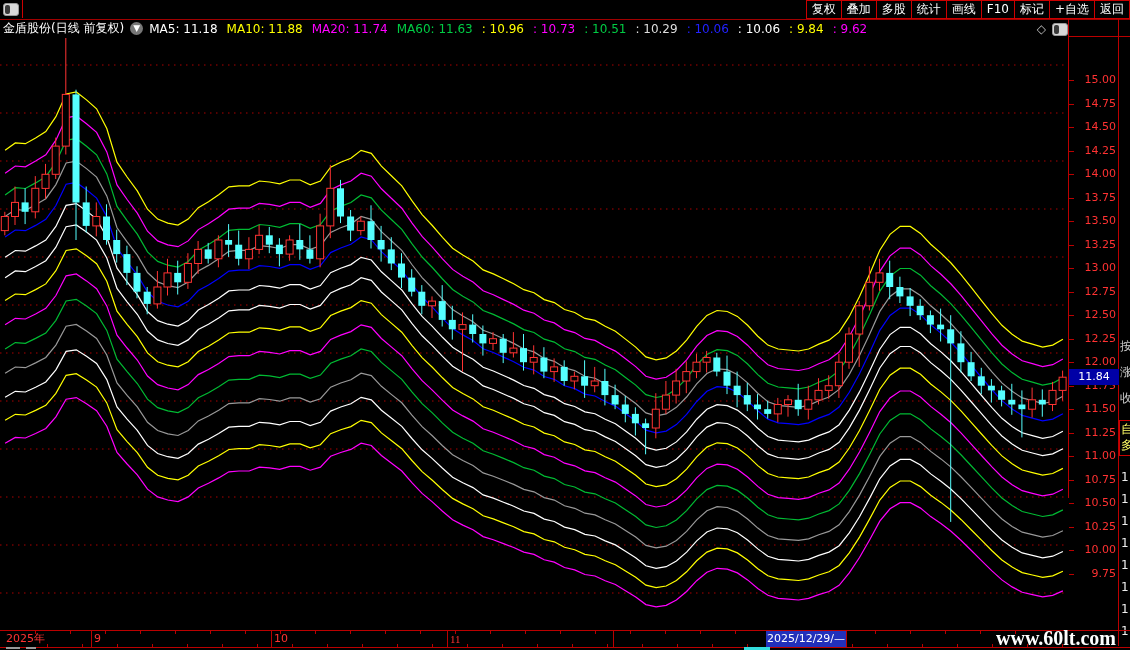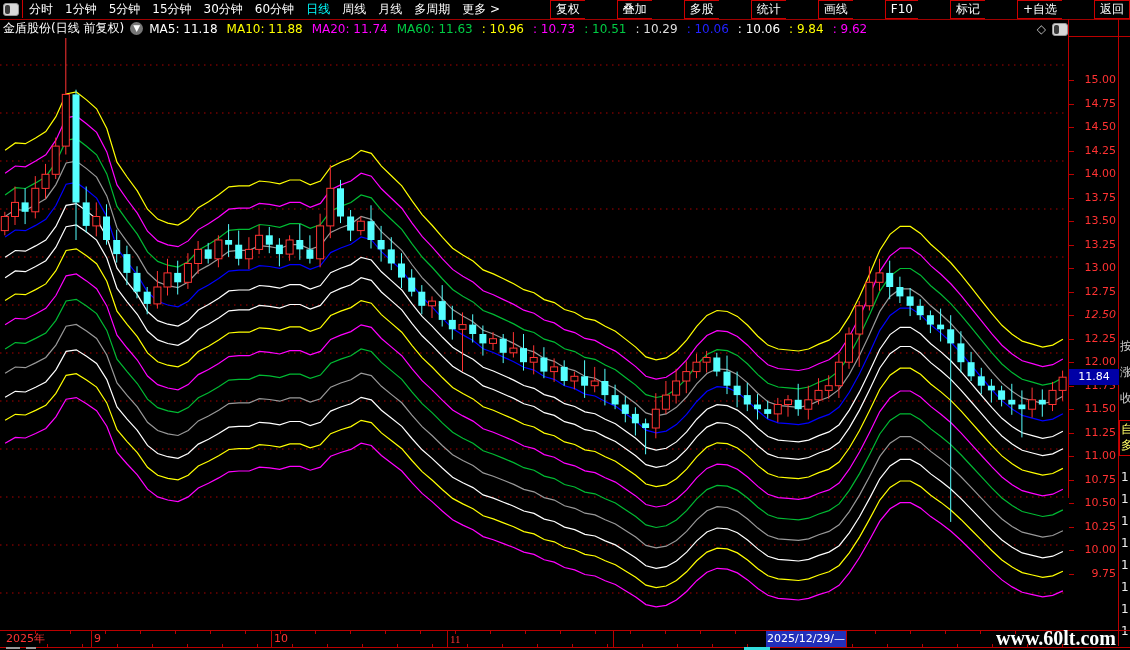--- a/index.html
+++ b/index.html
@@ -6,21 +6,21 @@
     font-family:"DejaVu Sans","Liberation Sans",sans-serif;-webkit-font-smoothing:none;}
   
   #toolbar{position:absolute;left:0;top:0;width:1130px;height:19px;border-bottom:1px solid #a00000;
     display:flex;align-items:stretch;color:#fff;font-size:12px;line-height:18px;white-space:nowrap;}
   #tb-iconbox{width:22px;height:18px;border-right:1px solid #cc0000;display:flex;align-items:center;justify-content:center;flex:0 0 auto;}
   .win-icon{width:14px;height:11px;background:#d8d8d8;border-radius:3px;border:1px solid #999;position:relative;}
   .win-icon::after{content:"";position:absolute;left:1px;top:1px;bottom:1px;width:5px;background:#3a3a3a;border-radius:2px;}
   .tb-item{padding:0 6px;cursor:pointer;}
   .tb-item.active{color:#00ffff;}
   #tb-right{margin-left:auto;display:flex;}
-  .tb-btn{border:1px solid #cc0000;border-right:none;padding:0 5px;height:17px;line-height:16px;cursor:pointer;margin-left:32px;}
+  .tb-btn{border:1px solid #cc0000;border-right:none;padding:0 5px;height:17px;line-height:16px;cursor:pointer;}
   .tb-btn:last-child{border-right:1px solid #cc0000;}
   
   #header{position:absolute;left:0;top:20px;width:1066px;height:17px;display:flex;align-items:center;
     color:#fff;font-size:12px;white-space:nowrap;overflow:hidden;}
   #stock-title{margin-left:3px;}
   #chev{width:13px;height:13px;border-radius:50%;background:#777;color:#fff;font-size:9px;line-height:12px;
     text-align:center;margin:0 6px;flex:0 0 auto;}
   .ind{margin-right:9px;margin-top:12px;}
   #hdr-icons{position:absolute;right:62px;top:22px;display:flex;gap:6px;align-items:center;color:#bbb;}
   #diamond{font-size:12px;}
@@ -57,21 +57,20 @@
   .sl-w{position:absolute;top:0;height:2px;background:#999;}
   .sl-c{position:absolute;top:0;height:3px;background:#33dddd;}
 </style>
 </head>
 <body>
 
 <div id="toolbar">
   <div id="tb-iconbox">
     <span class="win-icon"></span>
   </div>
-  <div id="tb-left"><span class="tb-item">分时</span><span class="tb-item">1分钟</span><span class="tb-item">5分钟</span><span class="tb-item">15分钟</span><span class="tb-item">30分钟</span><span class="tb-item">60分钟</span><span class="tb-item active">日线</span><span class="tb-item">周线</span><span class="tb-item">月线</span><span class="tb-item">多周期</span><span class="tb-item">更多 &gt;</span></div>
   <div id="tb-right">
       <span class="tb-btn">复权</span>
       <span class="tb-btn">叠加</span>
       <span class="tb-btn">多股</span>
       <span class="tb-btn">统计</span>
       <span class="tb-btn">画线</span>
       <span class="tb-btn">F10</span>
       <span class="tb-btn">标记</span>
       <span class="tb-btn">+自选</span>
       <span class="tb-btn">返回</span>
@@ -343,21 +342,21 @@
     <div class="ytick" style="top: 171.746px; text-align: right;">13.75</div>
     <div class="ytickmark" style="top: 178.746px;"></div>
     <div class="ytick" style="top: 195.238px; text-align: right;">13.50</div>
     <div class="ytickmark" style="top: 202.238px;"></div>
     <div class="ytick" style="top: 218.73px;">13.25</div>
     <div class="ytickmark" style="top: 225.73px;"></div>
     <div class="ytick" style="top: 242.222px;">13.00</div>
     <div class="ytickmark" style="top: 249.222px;"></div>
     <div class="ytick" style="top: 265.714px;">12.75</div>
     <div class="ytickmark" style="top: 272.714px;"></div>
-    <div class="ytick" style="top: 289.206px; font-style: italic;">12.50</div>
+    <div class="ytick" style="top: 289.206px;">12.50</div>
     <div class="ytickmark" style="top: 296.206px;"></div>
     <div class="ytick" style="top: 312.698px;">12.25</div>
     <div class="ytickmark" style="top: 319.698px;"></div>
     <div class="ytick" style="top: 336.19px;">12.00</div>
     <div class="ytickmark" style="top: 343.19px;"></div>
     <div class="ytick" style="top: 359.683px;">11.75</div>
     <div class="ytickmark" style="top: 366.683px;"></div>
     <div class="ytick" style="top: 383.175px;">11.50</div>
     <div class="ytickmark" style="top: 390.175px;"></div>
     <div class="ytick" style="top: 406.667px;">11.25</div>

